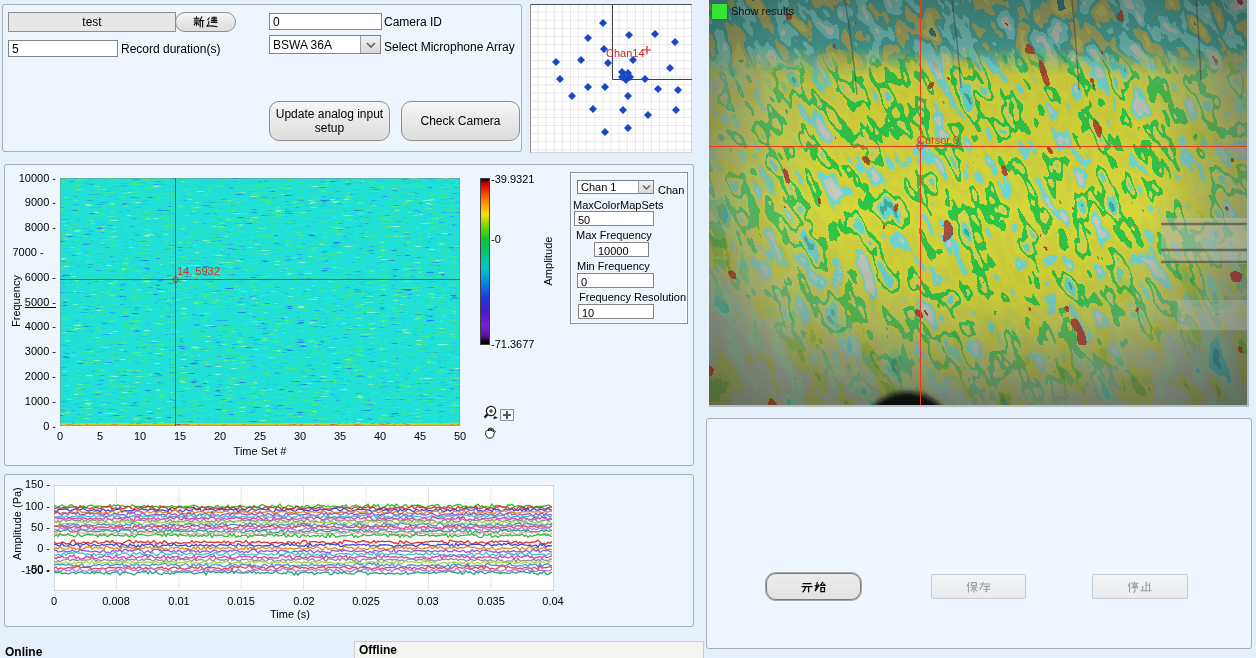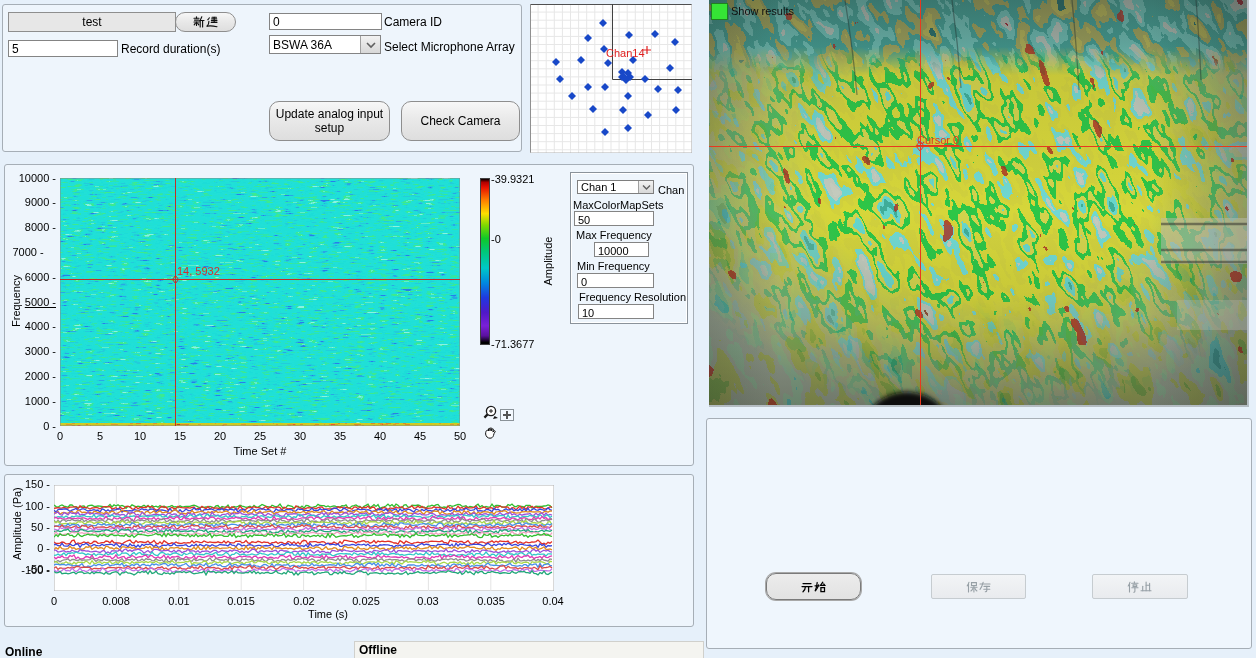--- a/index.html
+++ b/index.html
@@ -381,21 +381,21 @@
 <div class="lbl t11" style="left:34px;top:595px;width:40px;text-align:center;">0</div>
 <div class="lbl t11" style="left:96px;top:595px;width:40px;text-align:center;">0.008</div>
 <div class="lbl t11" style="left:159px;top:595px;width:40px;text-align:center;">0.01</div>
 <div class="lbl t11" style="left:221px;top:595px;width:40px;text-align:center;">0.015</div>
 <div class="lbl t11" style="left:284px;top:595px;width:40px;text-align:center;">0.02</div>
 <div class="lbl t11" style="left:346px;top:595px;width:40px;text-align:center;">0.025</div>
 <div class="lbl t11" style="left:408px;top:595px;width:40px;text-align:center;">0.03</div>
 <div class="lbl t11" style="left:471px;top:595px;width:40px;text-align:center;">0.035</div>
 <div class="lbl t11" style="left:533px;top:595px;width:40px;text-align:center;">0.04</div>
 <div class="lbl rot" style="left:-13px;top:524px;width:60px;text-align:center;">Amplitude (Pa)</div>
-<div class="lbl t11" style="left:288px;top:608px;width:60px;text-align:right;">Time (s)</div>
+<div class="lbl t11" style="left:270px;top:608px;width:60px;text-align:left;">Time (s)</div>
 
 <div class="abs" style="left:5px;top:645px;font-weight:bold;font-size:12px;">Online</div>
 <div class="abs" style="left:354px;top:641px;width:350px;height:17px;background:#f4f4f0;border:1px solid #d0d0cc;border-bottom:none;">
   <span style="position:absolute;left:4px;top:1px;font-weight:bold;font-size:12px;">Offline</span>
 </div>
 
 <div class="panel" style="left:706px;top:418px;width:546px;height:231px;background:#eff6fd;"></div>
 <div class="btn" style="left:766px;top:573px;width:95px;height:27px;line-height:25px;background:linear-gradient(#ececec,#e2e2e2);border-color:#7a7a7a;box-shadow:0 0 0 1px #a8a8a8;padding-top:6px;line-height:12px;"><svg width="28" height="14" viewBox="0 0 28 14" style="vertical-align:middle;">
       <g transform="translate(1,1) scale(1.0)" fill="none" stroke="#000" stroke-width="1.25" stroke-linecap="round">
         <path d="M2 2.5H10"></path>

